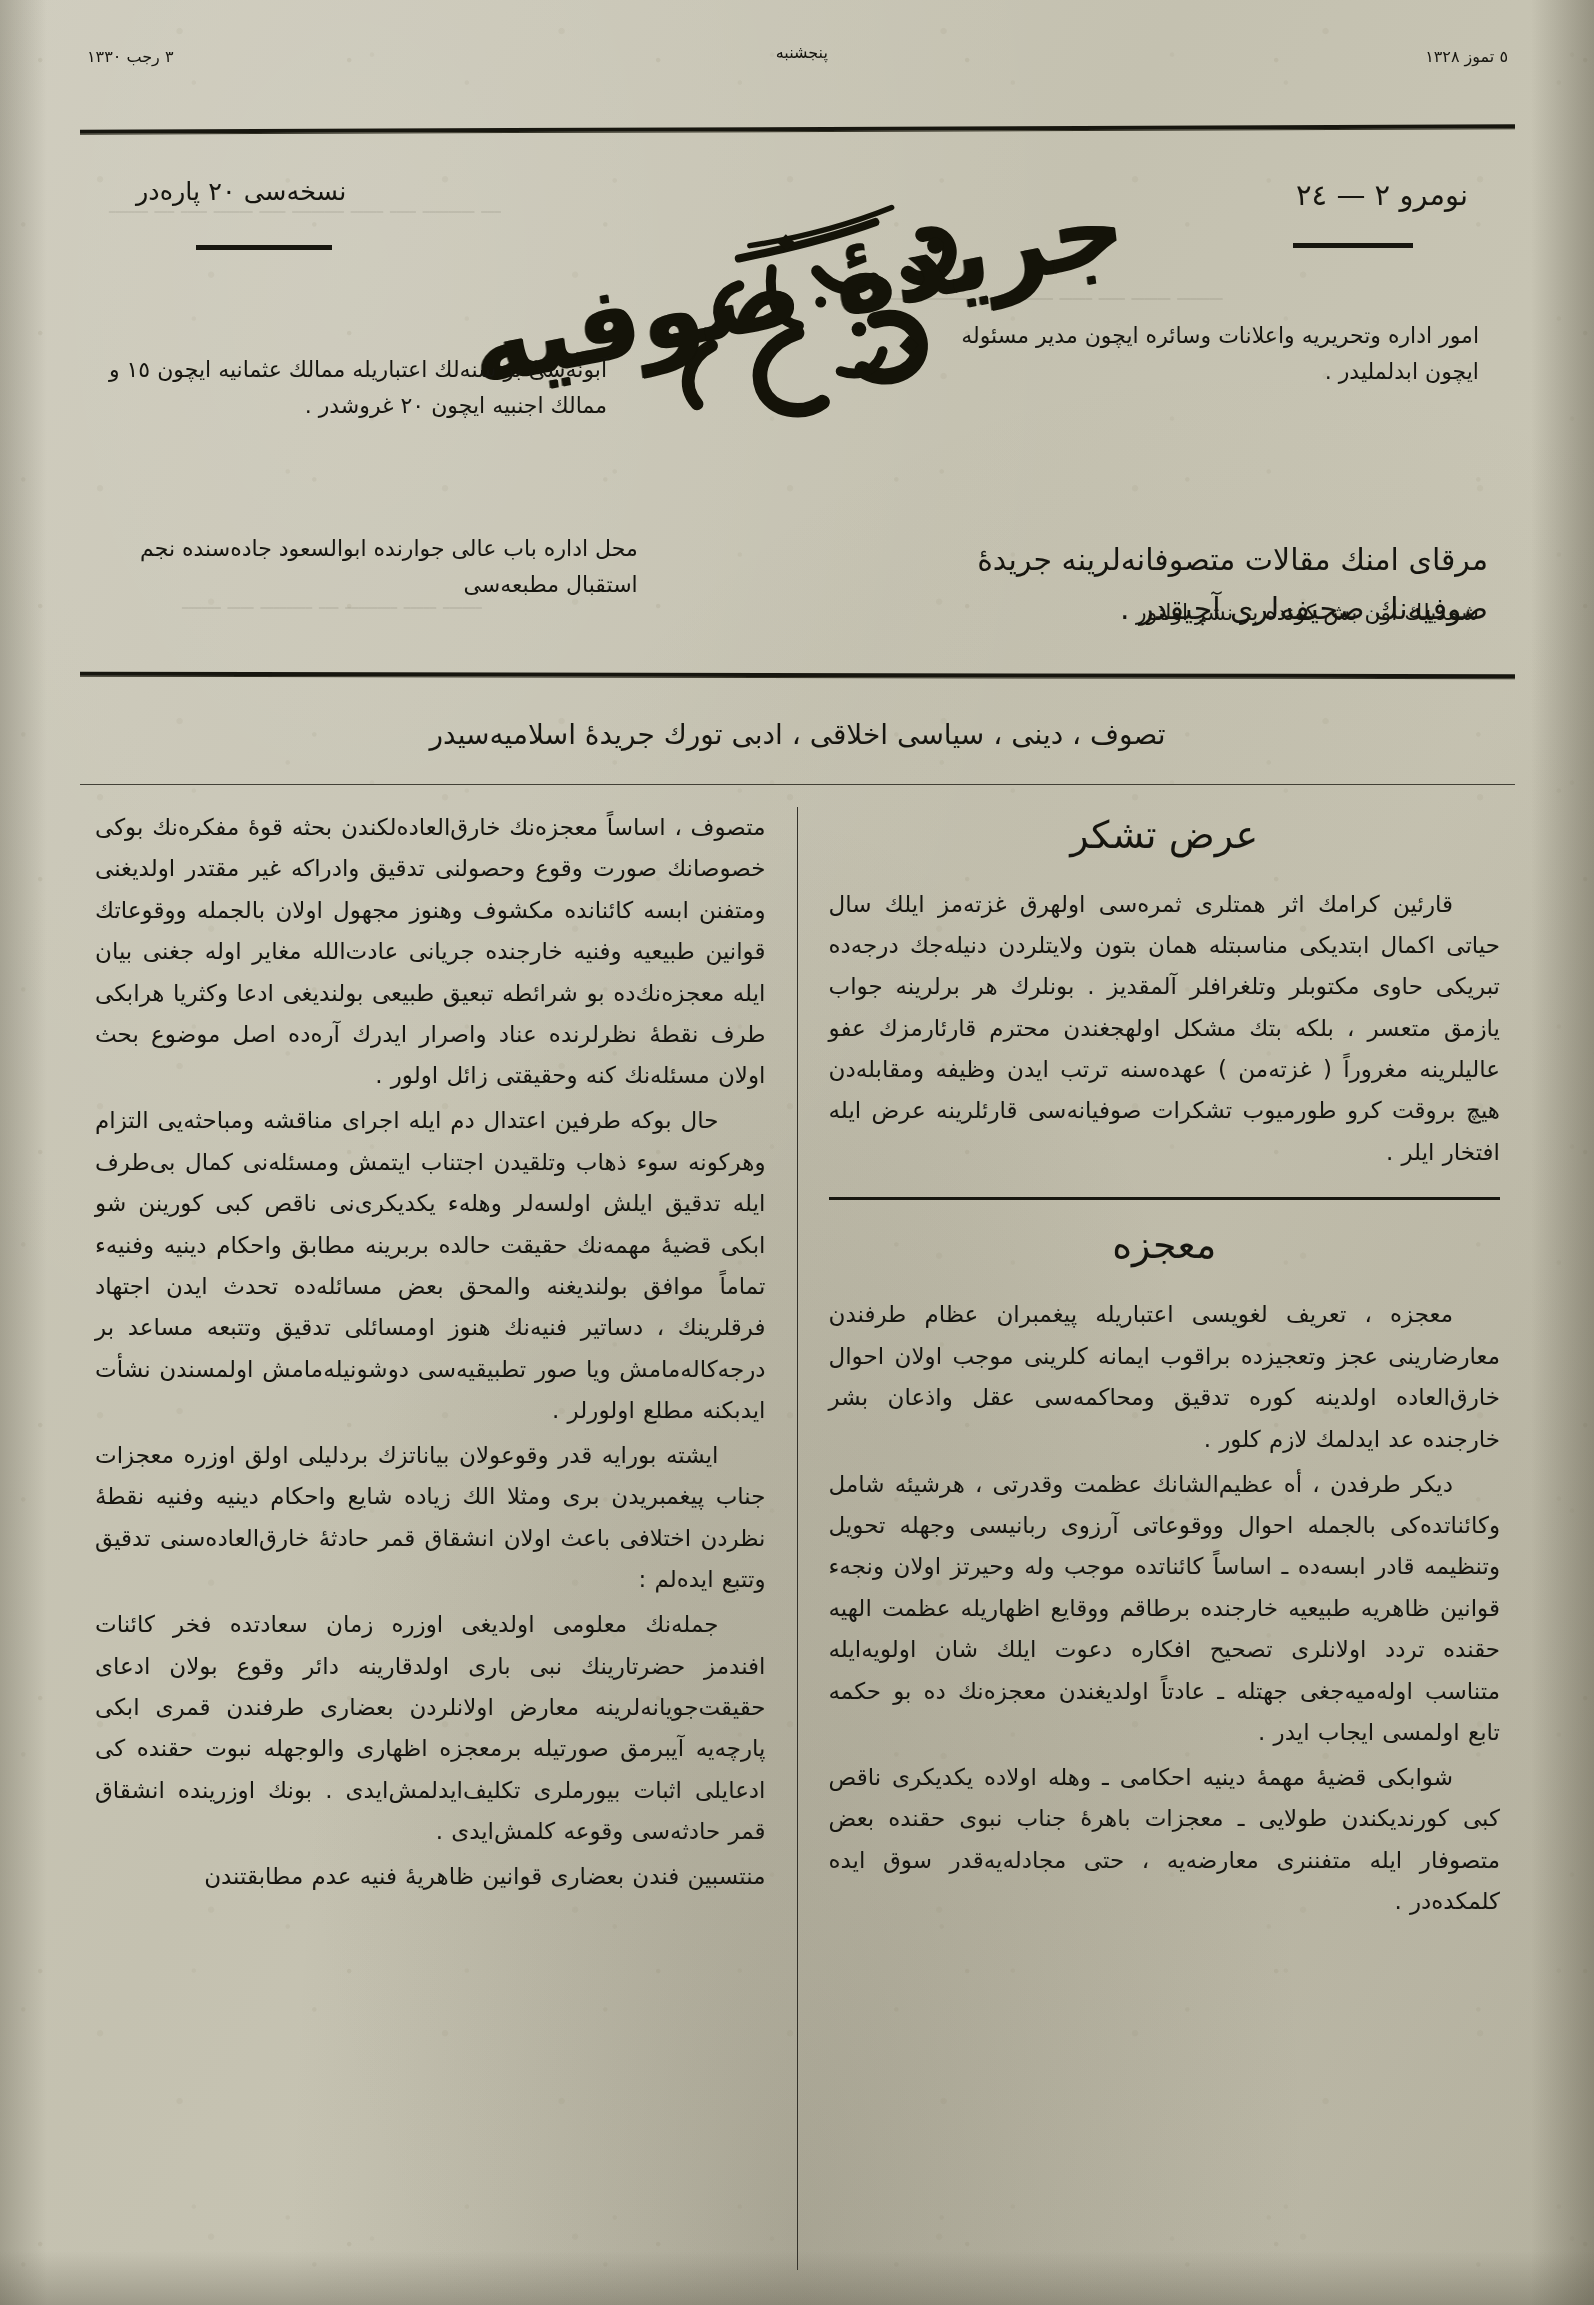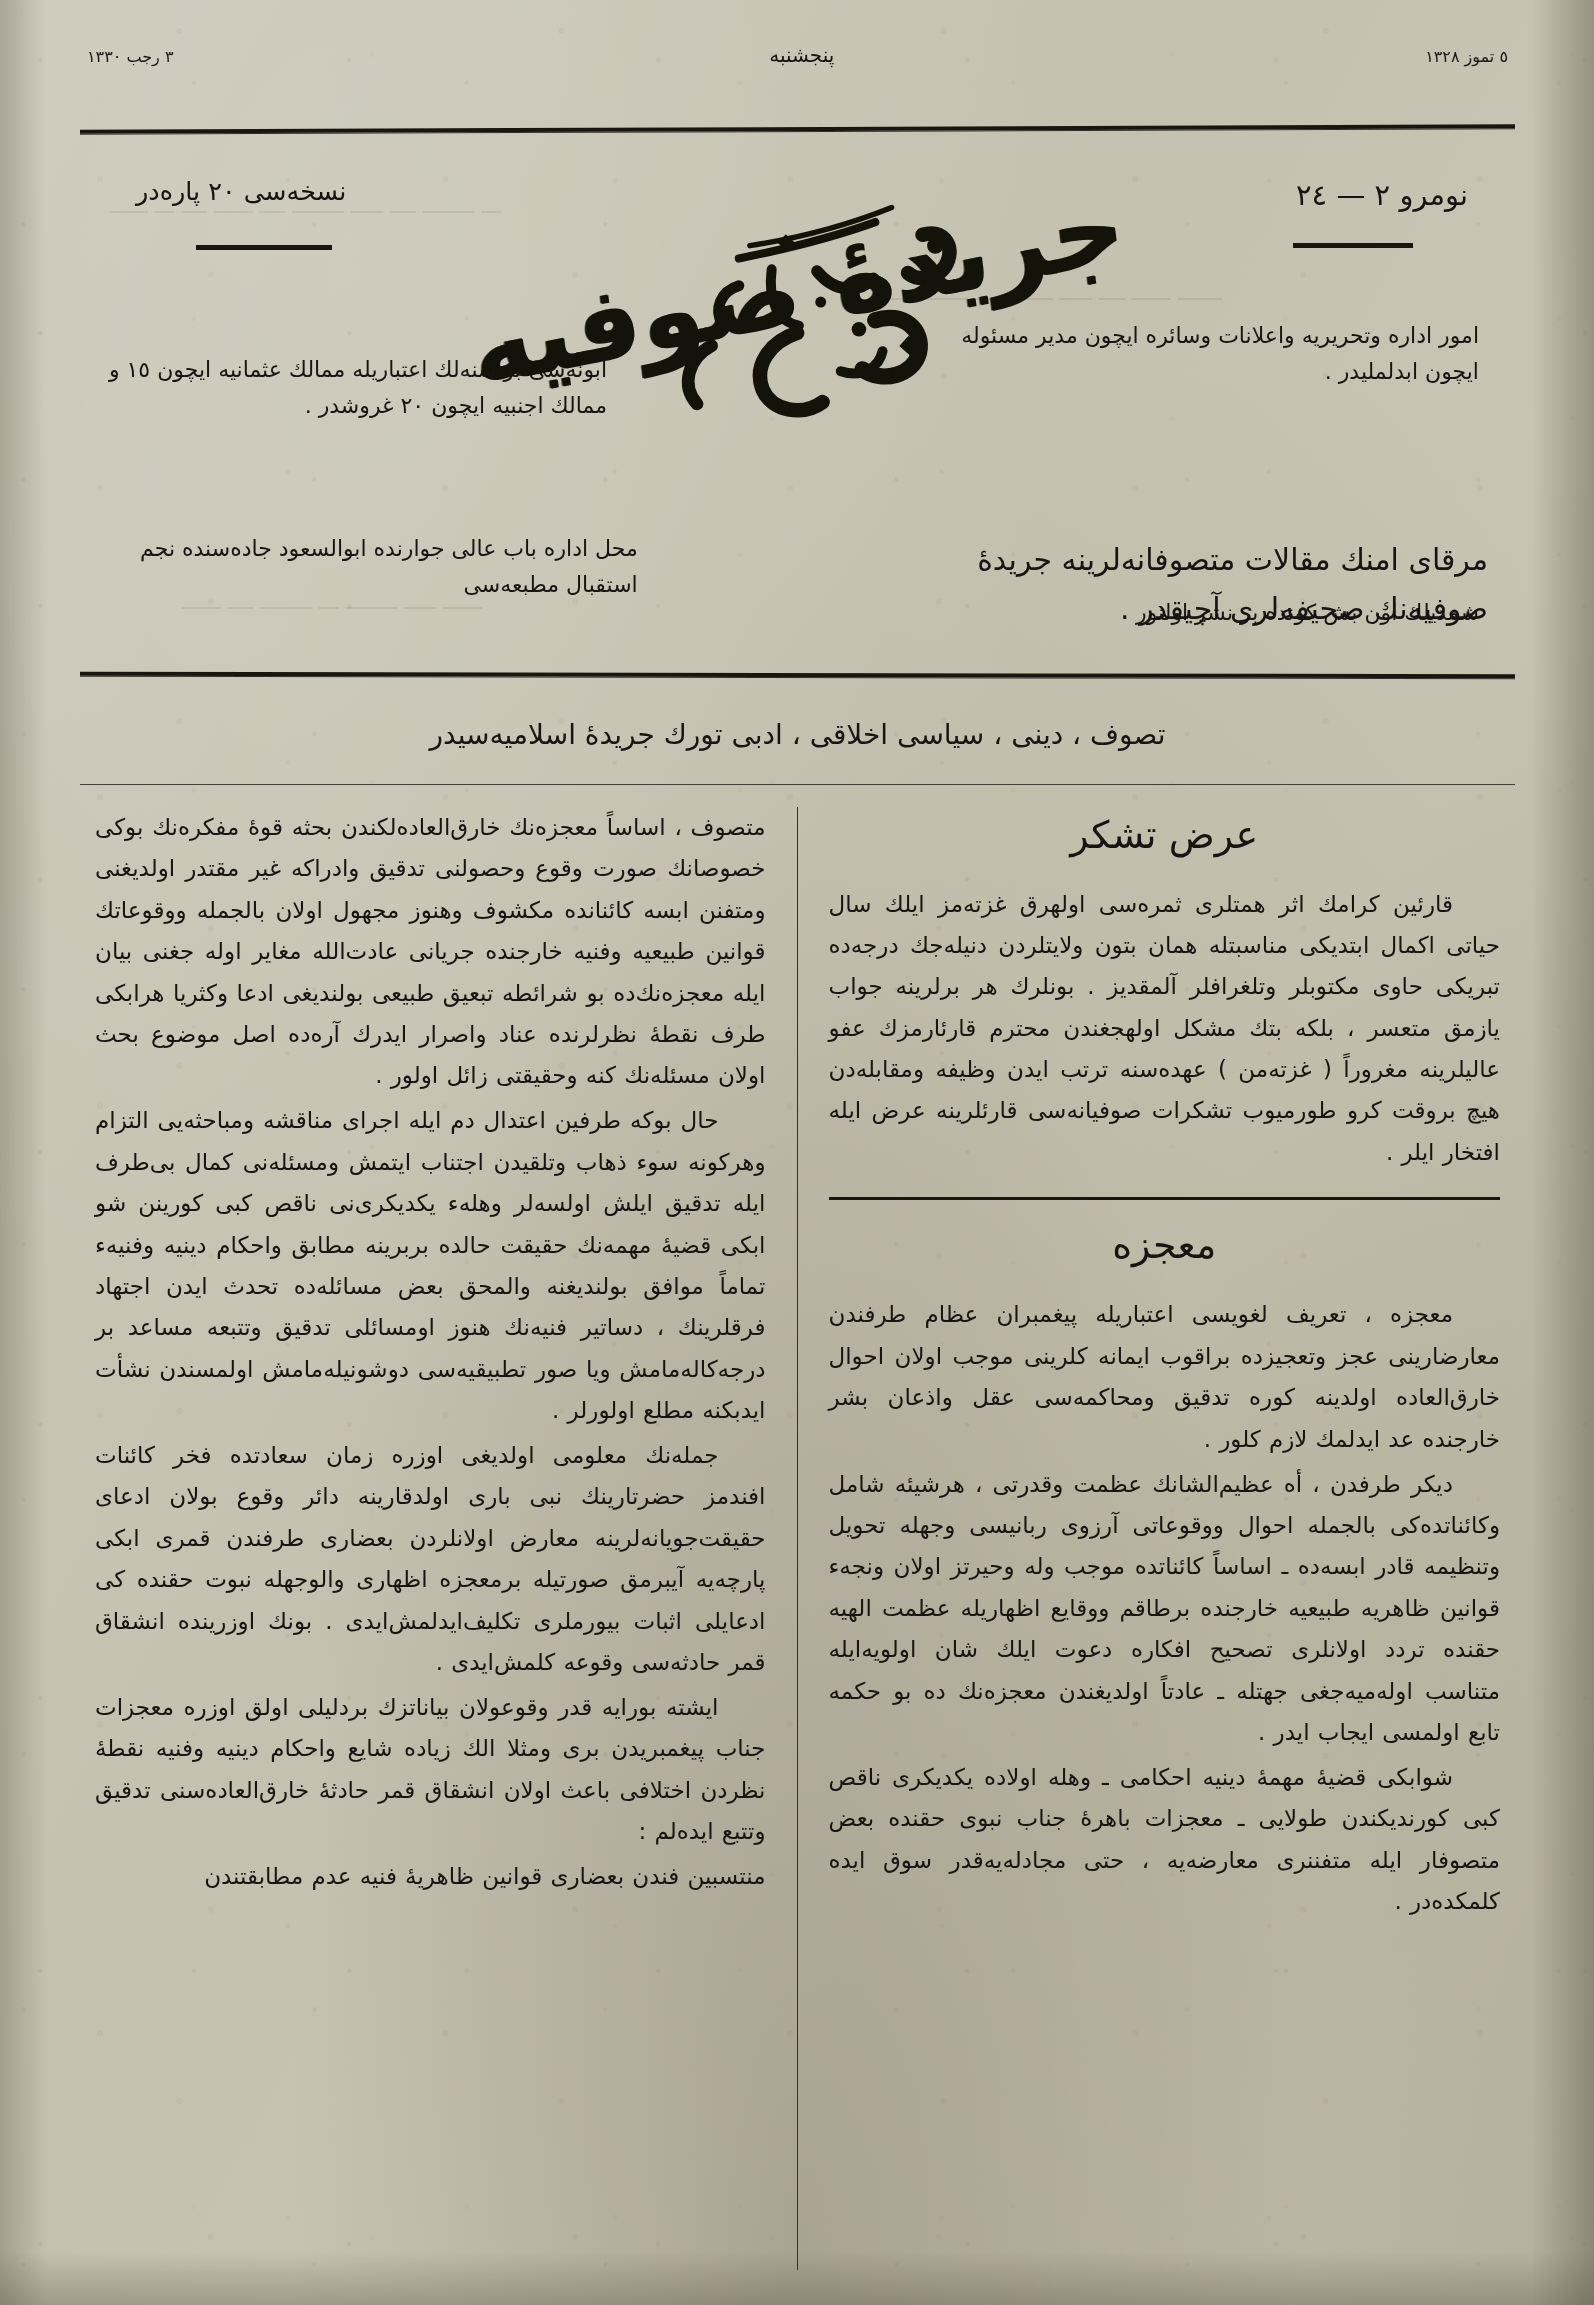--- a/index.html
+++ b/index.html
@@ -80,21 +80,21 @@
     position: absolute;
     top: 47px; left: 87px; right: 87px;
     height: 51px;
     display: flex;
     align-items: flex-start;
     justify-content: space-between;
     flex-direction: row-reverse;
   }
   .datebar .cell { font-size: 16px; letter-spacing: 0.5px; white-space: nowrap; }
   .datebar .hijri   { margin-right: 47px; }
-  .datebar .weekday { font-size: 20px; transform: translateY(-3.6px); }
+  .datebar .weekday { font-size: 16px; transform: translateY(-3.6px); }
   .datebar .rumi    { margin-left: 42px; }
 
   .rule-thick {
     position: absolute;
     left: 80px; right: 80px;
     height: 0;
     border-top: 4.5px solid #17160f;
     border-bottom: 1.8px solid #302e22;
     box-sizing: content-box;
   }
@@ -351,22 +351,22 @@
       <h2 class="art-head ar">معجزه</h2>
 
       <p class="body ar">معجزه ، تعریف لغویسی اعتباریله پیغمبران عظام طرفندن معارضارینی عجز وتعجیزده براقوب ایمانه كلرینی موجب اولان احوال خارق‌العاده اولدینه كوره تدقیق ومحاكمه‌سی عقل واذعان بشر خارجنده عد ایدلمك لازم كلور .</p>
       <p class="body ar">دیكر طرفدن ، أه عظیم‌الشانك عظمت وقدرتی ، هرشیئه شامل وكائناتده‌كی بالجمله احوال ووقوعاتی آرزوی ربانیسی وجهله تحویل وتنظیمه قادر ابسه‌ده ـ اساساً كائناتده موجب وله وحیرتز اولان ونجه‌ء قوانین ظاهریه طبیعیه خارجنده برطاقم ووقایع اظهاریله عظمت الهیه حقنده تردد اولانلری تصحیح افكاره دعوت ایلك شان اولویه‌ایله متناسب اوله‌میه‌جغی جهتله ـ عادتاً اولدیغندن معجزه‌نك ده بو حكمه تابع اولمسی ایجاب ایدر .</p>
       <p class="body ar">شوابكی قضیهٔ مهمهٔ دینیه احكامی ـ وهله اولاده یكدیكری ناقص كبی كورندیكندن طولایی ـ معجزات باهرهٔ جناب نبوی حقنده بعض متصوفار ایله متفننری معارضه‌یه ، حتی مجادله‌یه‌قدر سوق ایده كلمكده‌در .</p>
     </div>
 
     <div class="col col-left">
       <p class="body ar no-indent">متصوف ، اساساً معجزه‌نك خارق‌العاده‌لكندن بحثه قوهٔ مفكره‌نك بوكی خصوصانك صورت وقوع وحصولنی تدقیق وادراكه غیر مقتدر اولدیغنی ومتفنن ابسه كائنانده مكشوف وهنوز مجهول اولان بالجمله ووقوعاتك قوانین طبیعیه وفنیه خارجنده جریانی عادت‌الله مغایر اوله جغنی بیان ایله معجزه‌نك‌ده بو شرائطه تبعیق طبیعی بولندیغی ادعا وكثریا هرابكی طرف نقطهٔ نظرلرنده عناد واصرار ایدرك آره‌ده اصل موضوع بحث اولان مسئله‌نك كنه وحقیقتی زائل اولور .</p>
       <p class="body ar">حال بوكه طرفین اعتدال دم ایله اجرای مناقشه ومباحثه‌یی التزام وهركونه سوء ذهاب وتلقیدن اجتناب ایتمش ومسئله‌نی كمال بی‌طرف ایله تدقیق ایلش اولسه‌لر وهله‌ء یكدیكری‌نی ناقص كبی كورینن شو ابكی قضیهٔ مهمه‌نك حقیقت حالده بربرینه مطابق واحكام دینیه وفنیه‌ء تماماً موافق بولندیغنه والمحق بعض مسائله‌ده تحدث ایدن اجتهاد فرقلرینك ، دساتیر فنیه‌نك هنوز اومسائلی تدقیق وتتبعه مساعد بر درجه‌كاله‌مامش ویا صور تطبیقیه‌سی دوشونیله‌مامش اولمسندن نشأت ایدبكنه مطلع اولورلر .</p>
+      <p class="body ar">ایشته بورایه قدر وقوعولان بیاناتزك بردلیلی اولق اوزره معجزات جناب پیغمبریدن بری ومثلا الك زیاده شایع واحكام دینیه وفنیه نقطهٔ نظردن اختلافی باعث اولان انشقاق قمر حادثهٔ خارق‌العاده‌سنی تدقیق وتتبع ایده‌لم :</p>
       <p class="body ar">جمله‌نك معلومی اولدیغی اوزره زمان سعادتده فخر كائنات افندمز حضرتارینك نبی باری اولدقارینه دائر وقوع بولان ادعای حقیقت‌جویانه‌لرینه معارض اولانلردن بعضارى طرفندن قمری ابكی پارچه‌یه آیبرمق صورتیله برمعجزه اظهاری والوجهله نبوت حقنده كی ادعایلی اثبات بیورملری تكلیف‌ایدلمش‌ایدی . بونك اوزرینده انشقاق قمر حادثه‌سی وقوعه كلمش‌ایدی .</p>
-      <p class="body ar">ایشته بورایه قدر وقوعولان بیاناتزك بردلیلی اولق اوزره معجزات جناب پیغمبریدن بری ومثلا الك زیاده شایع واحكام دینیه وفنیه نقطهٔ نظردن اختلافی باعث اولان انشقاق قمر حادثهٔ خارق‌العاده‌سنی تدقیق وتتبع ایده‌لم :</p>
       <p class="body ar no-indent">منتسبین فندن بعضارى قوانین ظاهریهٔ فنیه عدم مطابقتندن</p>
     </div>
   </div>
 
   <div class="edge-shade"></div>
   <div class="edge-shade-left"></div>
   <div class="edge-shade-bottom"></div>
 </div>
 
 

